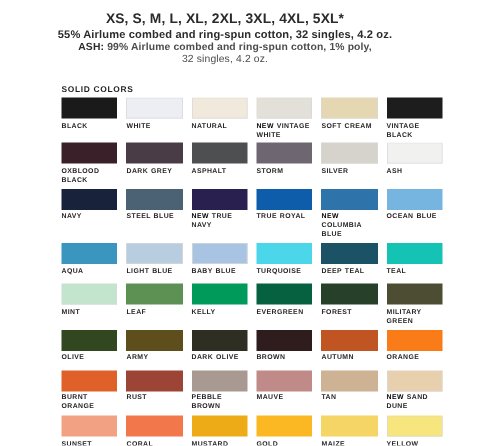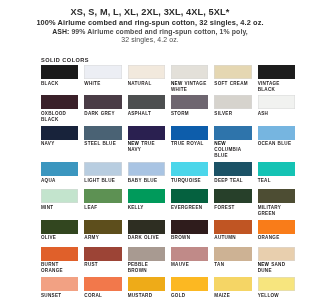--- a/index.html
+++ b/index.html
@@ -93,21 +93,21 @@
   .swatch-label .new-tag {
     font-weight: bold;
     color: #000000;
   }
 </style>
 </head>
 <body>
 
 <div id="header">
   <div class="hdr-line" id="sizes-line">XS, S, M, L, XL, 2XL, 3XL, 4XL, 5XL*</div>
-  <div class="hdr-line" id="fabric-line-1">100% Airlume combed and ring-spun cotton, 32 singles, 4.2 oz.</div>
+  <div class="hdr-line" id="fabric-line-1">55% Airlume combed and ring-spun cotton, 32 singles, 4.2 oz.</div>
   <div class="hdr-line" id="fabric-line-2"><span class="ash-label">ASH:</span><span> 99% Airlume combed and ring-spun cotton, 1% poly,</span></div>
   <div class="hdr-line" id="fabric-line-3">32 singles, 4.2 oz.</div>
 </div>
 
 <div id="solid-colors-heading">SOLID COLORS</div>
 
 <div id="swatch-grid">
     <div class="swatch-cell">
       <span class="swatch-chip" style="background: rgb(26, 26, 26);"></span>
       <div class="swatch-label"><span>BLACK</span></div>

